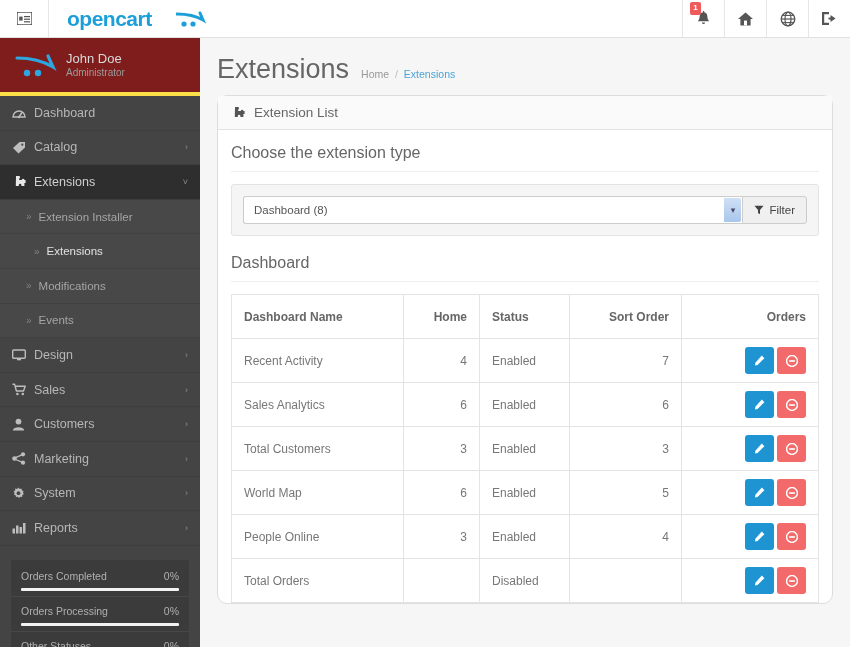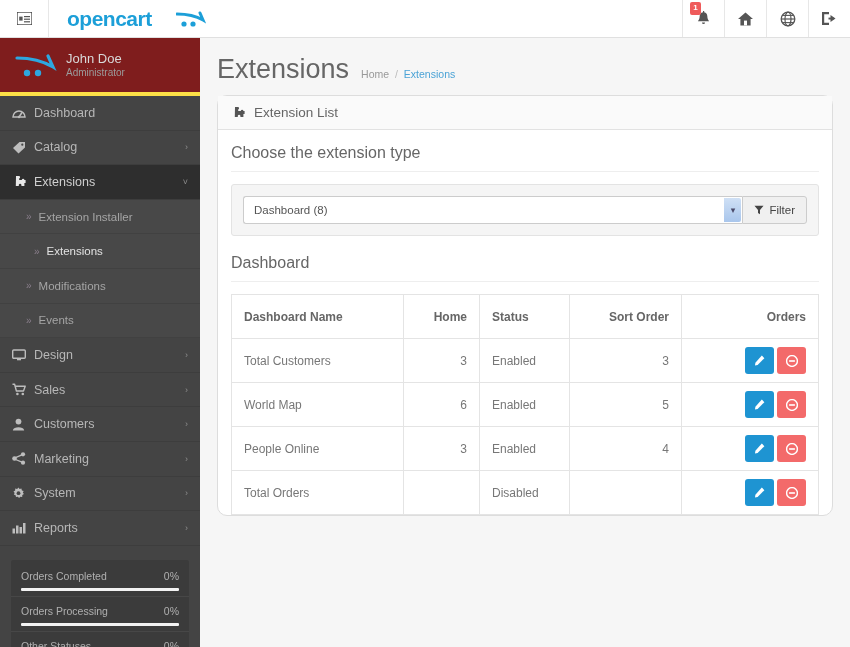--- a/index.html
+++ b/index.html
@@ -457,21 +457,71 @@
             <tr>
               <th class="c-name">Dashboard Name</th>
               <th class="c-width">Home</th>
               <th class="c-status">Status</th>
               <th class="c-sort">Sort Order</th>
               <th class="c-action">Orders</th>
             </tr>
           </thead>
           <tbody>
 
-
+            <tr>
+              <td class="c-name">Recent Activity</td>
+              <td class="c-width">4</td>
+              <td class="c-status">Enabled</td>
+              <td class="c-sort">7</td>
+              <td class="c-action">
+                <div class="act">
+                  <button class="btn-sq btn-edit">
+                    <span>
+                      <svg width="11" height="11" viewBox="0 0 11 11">
+                          <path d="M7.8 0.6 L10.4 3.2 L3.6 10 L1 10.4 L1.4 7.8 Z" fill="#fff"></path>
+                        </svg>
+                    </span>
+                  </button>
+                  <button class="btn-sq btn-uninstall">
+                    <span>
+                      <svg width="12" height="12" viewBox="0 0 12 12">
+                          <circle cx="6" cy="6" r="5.4" fill="none" stroke="#fff" stroke-width="1.4"></circle>
+                          <rect x="3.1" y="5.2" width="5.8" height="1.6" fill="#fff"></rect>
+                        </svg>
+                    </span>
+                  </button>
+                </div>
+              </td>
+            </tr>
+
+            <tr>
+              <td class="c-name">Sales Analytics</td>
+              <td class="c-width">6</td>
+              <td class="c-status">Enabled</td>
+              <td class="c-sort">6</td>
+              <td class="c-action">
+                <div class="act">
+                  <button class="btn-sq btn-edit">
+                    <span>
+                      <svg width="11" height="11" viewBox="0 0 11 11">
+                          <path d="M7.8 0.6 L10.4 3.2 L3.6 10 L1 10.4 L1.4 7.8 Z" fill="#fff"></path>
+                        </svg>
+                    </span>
+                  </button>
+                  <button class="btn-sq btn-uninstall">
+                    <span>
+                      <svg width="12" height="12" viewBox="0 0 12 12">
+                          <circle cx="6" cy="6" r="5.4" fill="none" stroke="#fff" stroke-width="1.4"></circle>
+                          <rect x="3.1" y="5.2" width="5.8" height="1.6" fill="#fff"></rect>
+                        </svg>
+                    </span>
+                  </button>
+                </div>
+              </td>
+            </tr>
 
             <tr>
               <td class="c-name">Total Customers</td>
               <td class="c-width">3</td>
               <td class="c-status">Enabled</td>
               <td class="c-sort">3</td>
               <td class="c-action">
                 <div class="act">
                   <button class="btn-sq btn-edit">
                     <span>

